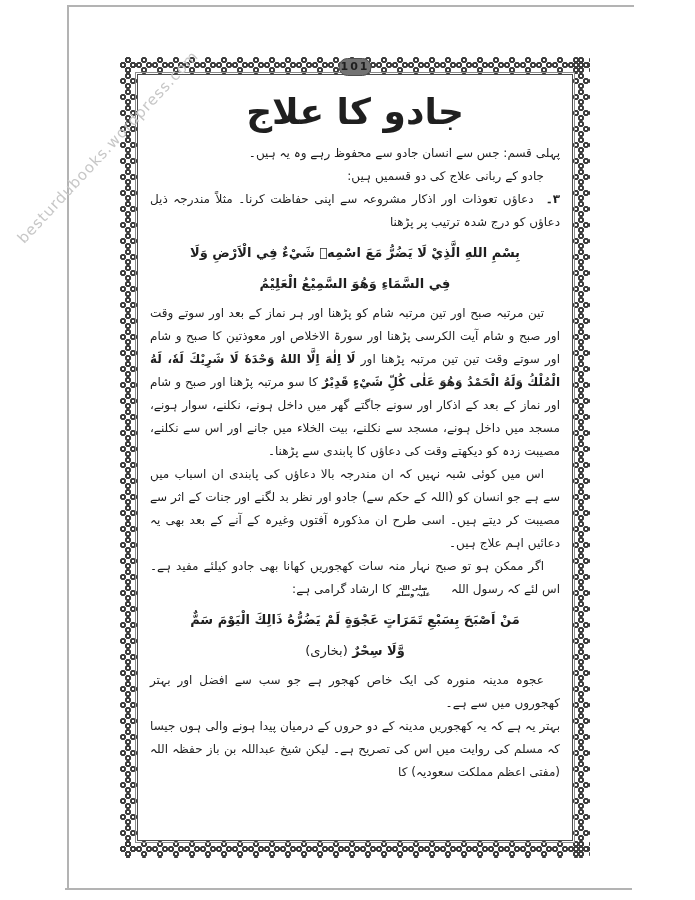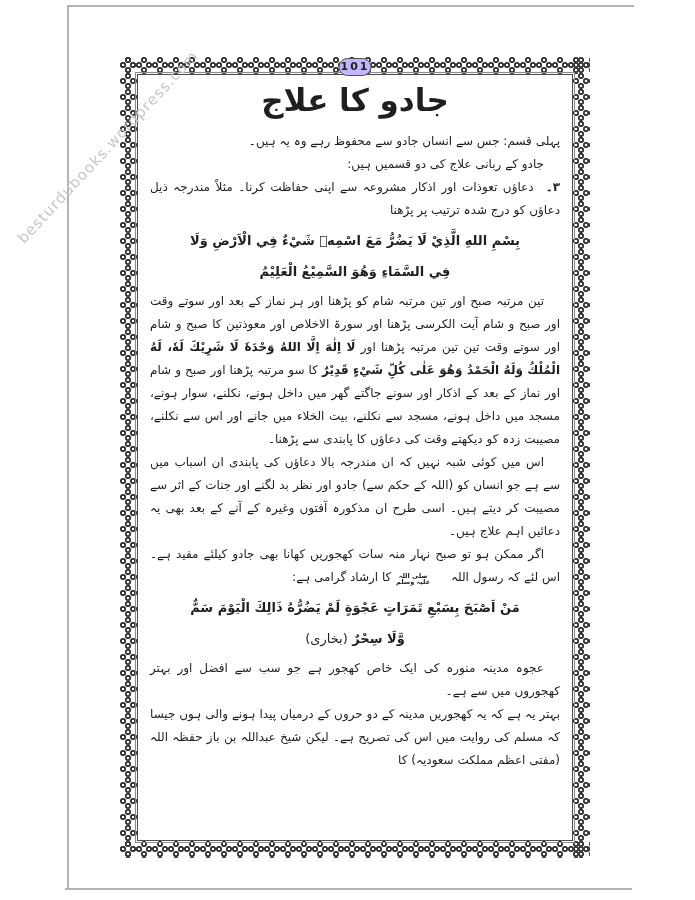--- a/index.html
+++ b/index.html
@@ -30,37 +30,37 @@
       radial-gradient(circle at 8px 13px, #fff 1px, var(--ornament,#3d3d3d) 1.4px 2.8px, rgba(0,0,0,0) 3.4px);
     background-size:16px 16px;
   }
   .orn-top{left:0;right:0;top:0;height:17px;}
   .orn-bottom{left:0;right:0;bottom:0;height:17px;}
   .orn-left{left:0;top:0;bottom:0;width:17px;}
   .orn-right{right:0;top:0;bottom:0;width:17px;}
 
   .page-badge{
     position:absolute;top:1px;left:50%;transform:translateX(-50%);
-    background:#c4b5fd;border:1.5px solid #4f4f4f;border-radius:9px;
+    background:#737373;border:1.5px solid #4f4f4f;border-radius:9px;
     padding:0 1px;height:16px;line-height:15px;
     font-size:11px;font-weight:bold;letter-spacing:2px;color:var(--ink,#1f1f1f);
     z-index:3;
   }
 
   .inner{
     position:absolute;left:17px;top:17px;right:17px;bottom:17px;
     background:#fff;border:1.5px solid var(--frame,#4b4b4b);
     outline:1px solid #8c8c8c;outline-offset:1.5px;
     box-sizing:border-box;padding:2px 12px;overflow:hidden;
     direction:rtl;
   }
 
   .title{
-    text-align:center;font-size:31px;font-weight:bold;color:var(--ink,#1f1f1f);
-    margin:2px 0 9px;line-height:42px;
+    text-align:center;font-size:36px;font-weight:bold;color:var(--ink,#1f1f1f);
+    margin:14px 0 9px;line-height:42px;
   }
   .para{
     font-size:12px;line-height:23px;color:var(--ink,#1f1f1f);
     text-align:justify;margin:0;
   }
   .indent{text-indent:16px;}
   .num{font-weight:bold;padding-left:12px;white-space:nowrap;}
   .arabic-block{
     text-align:center;font-weight:bold;font-size:13px;line-height:31px;
     color:var(--ink,#1f1f1f);margin:3px 34px;

